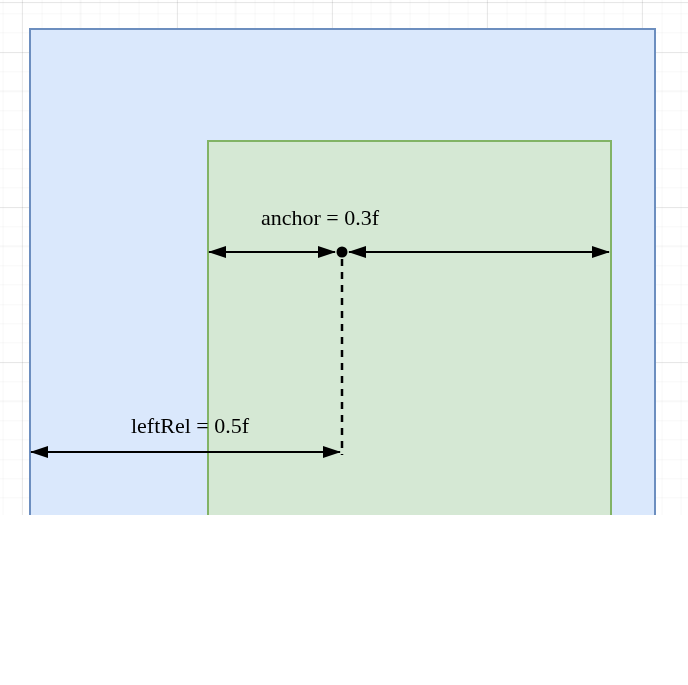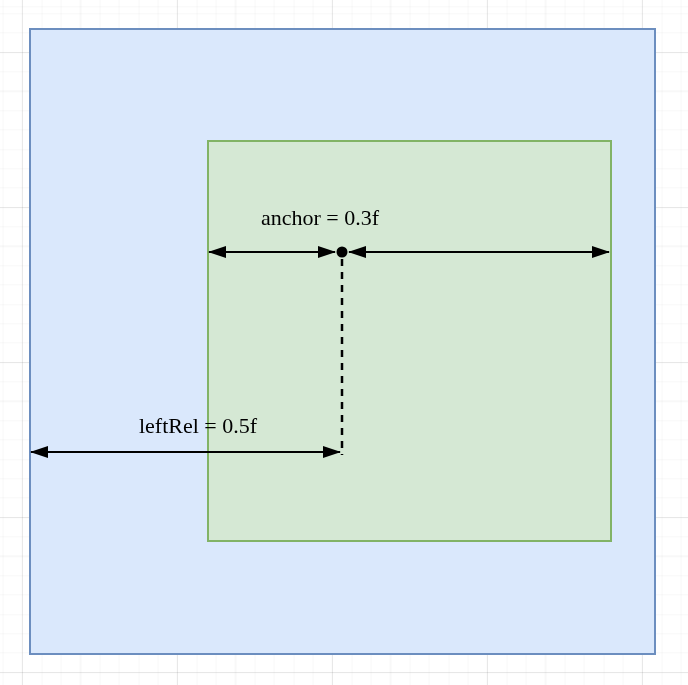--- a/index.html
+++ b/index.html
@@ -3,21 +3,21 @@
 <meta charset="utf-8">
 <style>
   html, body {
     margin: 0;
     padding: 0;
     background: #ffffff;
   }
   .canvas {
     position: relative;
     width: 688px;
-    height: 685px;
+    height: 515px;
     overflow: hidden;
     background-color: #ffffff;
     
     background-image:
       repeating-linear-gradient(to right,  rgba(0,0,0,0.075) 0 1px, transparent 1px 155px),
       repeating-linear-gradient(to bottom, rgba(0,0,0,0.075) 0 1px, transparent 1px 155px),
       repeating-linear-gradient(to right,  rgba(0,0,0,0.028) 0 1px, transparent 1px 19.375px),
       repeating-linear-gradient(to bottom, rgba(0,0,0,0.028) 0 1px, transparent 1px 19.375px);
     background-position: 22px 0, 0 52px, 2.6px 0, 0 13.25px;
     font-family: "Liberation Serif", "DejaVu Serif", serif;
@@ -50,21 +50,21 @@
     transform: translateX(-50%);
     white-space: nowrap;
     color: #000000;
     font-size: 22px;
     line-height: 24px;
   }
   .anchor-label {
     left: 320px; top: 206px;
   }
   .leftrel-label {
-    left: 198px; top: 414px;
+    left: 190px; top: 414px;
   }
 </style>
 </head>
 <body>
 
 <div class="canvas">
 
   <div class="rect outer-rect" style="background-color: rgb(218, 232, 252); border-color: rgb(108, 142, 191);"></div>
 
   <div class="rect inner-rect" style="background-color: rgb(213, 232, 212); border-color: rgb(130, 179, 102);"></div>

